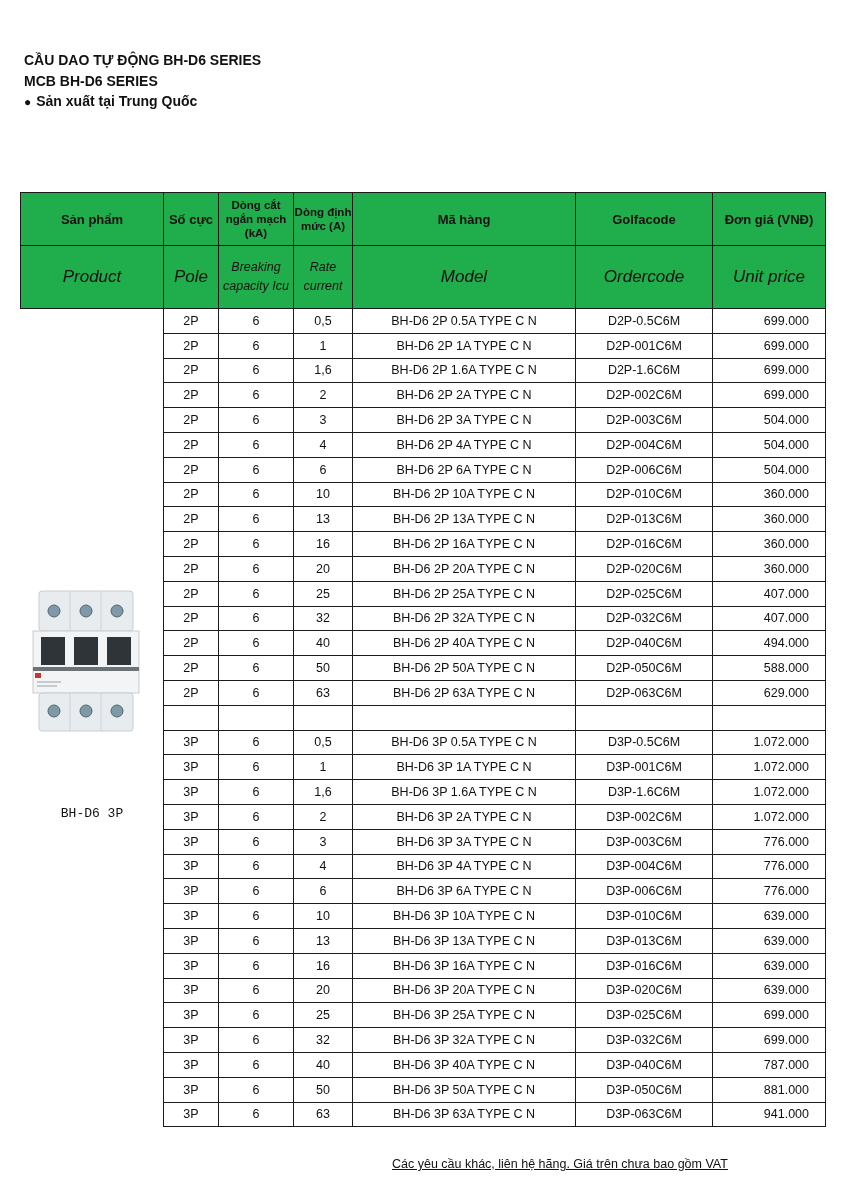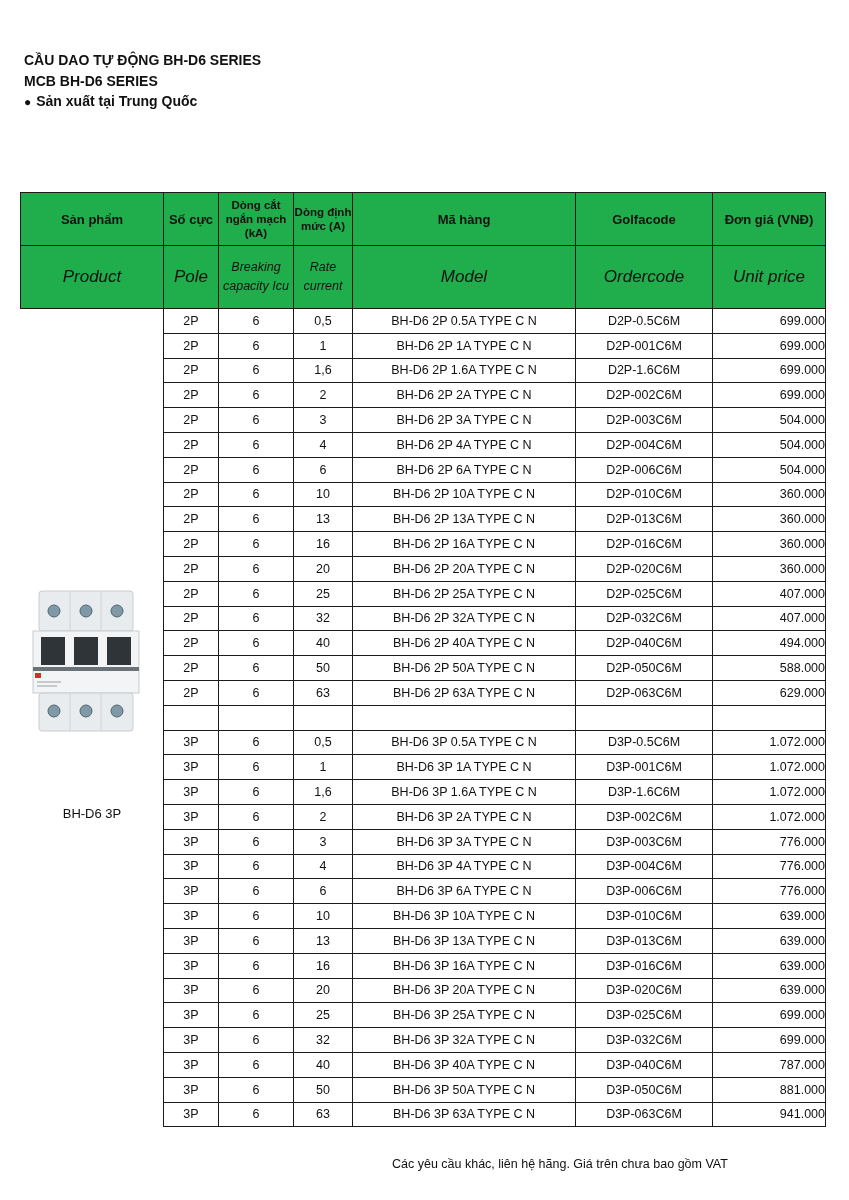--- a/index.html
+++ b/index.html
@@ -18,26 +18,26 @@
     table.price col.c6 { width: 137px; }
     table.price col.c7 { width: 113px; }
 
     th { background: #1fae4b; border: 1.5px solid #1b1b1b; color: #111; font-size: 13px; text-align: center; vertical-align: middle; }
     tr.h1 th { height: 53px; font-weight: bold; }
     tr.h1 th.small { font-size: 11.5px; line-height: 14px; }
     tr.h2 th { height: 63px; font-weight: normal; font-style: italic; font-size: 17px; line-height: 20px; }
     tr.h2 th.small { font-size: 12.5px; line-height: 19px; }
 
     td { border: 1.2px solid #1b1b1b; height: 24.8px; font-size: 12.5px; text-align: center; vertical-align: middle; padding: 0 4px; white-space: nowrap; }
-    td.price-cell { text-align: right; padding-right: 0; }
+    td.price-cell { text-align: right; padding-right: 16px; }
     td.product { border: none; vertical-align: top; position: relative; }
     .product-img { position: absolute; left: 10px; top: 278px; width: 110px; height: 150px; }
-    .product-label { position: absolute; left: 0; width: 143px; top: 497px; text-align: center; font-size: 13px; }
-
-    .footer-note { position: absolute; left: 392px; top: 1157px; font-size: 12.5px; white-space: nowrap; }
+    .product-label { position: absolute; left: 0; width: 143px; top: 497px; text-align: center; font-size: 13px; font-family: Liberation Mono, monospace; }
+
+    .footer-note { position: absolute; left: 392px; top: 1157px; font-size: 12.5px; white-space: nowrap; text-decoration: underline; }
   </style>
 </head>
 <body>
 
 <div class="intro">
   <div>CẦU DAO TỰ ĐỘNG BH-D6 SERIES</div>
   <div>MCB BH-D6 SERIES</div>
   <div class="bullet">Sản xuất tại Trung Quốc</div>
 </div>
 

